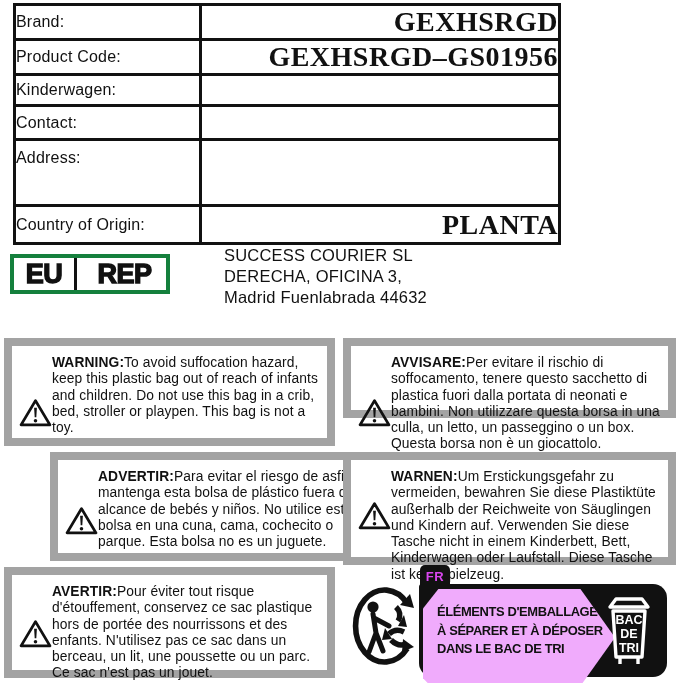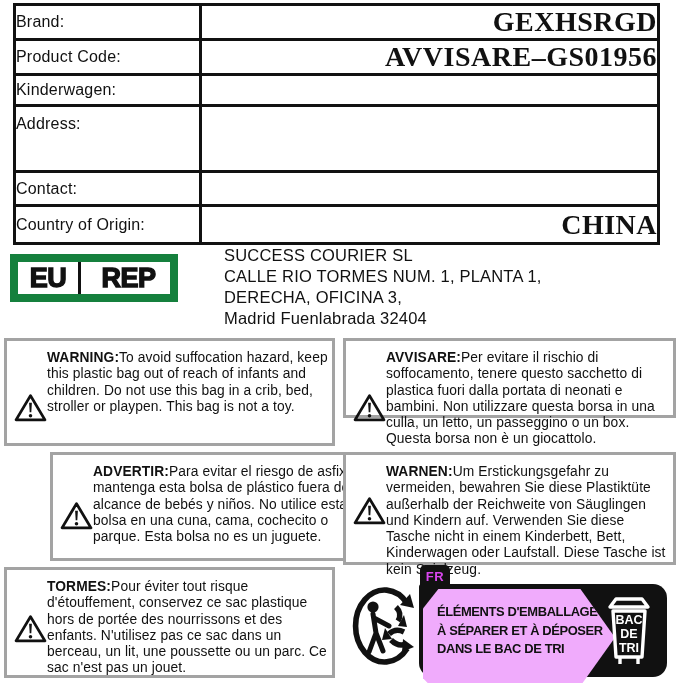--- a/index.html
+++ b/index.html
@@ -2,49 +2,49 @@
 <html><head>
 <meta charset="utf-8">
 <style>
   html,body{margin:0;padding:0;background:#fff;}
   #page{
     position:relative;width:679px;height:683px;background:#fff;
     font-family:"Liberation Sans",sans-serif;color:#111;overflow:hidden;
   }
   
   table.info{
-    position:absolute;left:13px;top:3px;width:647px;
+    position:absolute;left:13px;top:3px;width:548px;
     border-collapse:collapse;table-layout:fixed;
   }
   table.info td{border:3px solid #111;vertical-align:middle;padding:0;}
   td.lbl{width:183px;font-size:16px;padding-left:25px;letter-spacing:.2px;}
   td.lbl.toplbl{vertical-align:top;padding-top:8px;}
   td.val{
     text-align:right;font-family:"Liberation Serif",serif;
     font-weight:bold;font-size:28px;letter-spacing:.5px;
   }
   
   .eurep{
     position:absolute;left:10px;top:254px;width:152px;height:32px;
-    border:8px solid #15803d;display:flex;align-items:stretch;
+    border:4px solid #15803d;display:flex;align-items:stretch;
   }
   .eurep .cell{
     display:flex;align-items:center;justify-content:center;
     font-weight:bold;font-size:27px;letter-spacing:-.5px;
     -webkit-text-stroke:1.4px #111;
   }
   .eurep .cell.eu{width:42%;border-right:3px solid #111;}
   .eurep .cell.rep{width:58%;margin-left:6px;}
   .rep-address{
     position:absolute;left:224px;top:245px;width:400px;
     font-size:16.5px;line-height:21px;letter-spacing:.2px;
   }
   
   .wbox{
-    position:absolute;border:3px solid #a3a3a3;background:#fff;box-sizing:border-box;padding-left:32px;
+    position:absolute;border:8px solid #a3a3a3;background:#fff;box-sizing:border-box;padding-left:32px;
   }
   .wbox .wtext{
     position:absolute;left:40px;top:9px;right:4px;
     font-size:13.8px;line-height:16.3px;letter-spacing:.1px;
   }
   .wbox .tri{position:absolute;left:7px;width:33px;height:30px;}
   #wbox-en{left:4px;top:338px;width:331px;height:108px;}
   #wbox-it{left:343px;top:338px;width:333px;height:80px;}
   #wbox-es{left:4px;top:452px;width:331px;height:109px;margin-left:46px;}
   #wbox-de{left:343px;top:452px;width:333px;height:113px;}
@@ -82,50 +82,49 @@
 <div id="page">
 
   <table class="info">
     <tbody>
         <tr style="height:30px;">
       <td class="lbl">Brand:</td>
       <td class="val">GEXHSRGD</td>
     </tr>
     <tr style="height:35px;">
       <td class="lbl">Product Code:</td>
-      <td class="val">AVVISARE–GS01956</td>
+      <td class="val">GEXHSRGD–GS01956</td>
     </tr>
     <tr style="height:31px;">
       <td class="lbl">Kinderwagen:</td>
       <td class="val"></td>
     </tr>
+    <tr style="height:34px;">
+      <td class="lbl">Contact:</td>
+      <td class="val"></td>
+    </tr>
     <tr style="height:66px;">
       <td class="lbl toplbl">Address:</td>
       <td class="val"></td>
     </tr>
-    <tr style="height:34px;">
-      <td class="lbl">Contact:</td>
-      <td class="val"></td>
-    </tr>
     <tr style="height:38px;">
       <td class="lbl">Country of Origin:</td>
-      <td class="val">CHINA</td>
+      <td class="val">PLANTA</td>
     </tr>
   </tbody>
     </table>
 
   <div class="eurep">
     <div class="cell eu">EU</div>
     <div class="cell rep">REP</div>
   </div>
   <div class="rep-address">
     <div>SUCCESS COURIER SL</div>
-    <div>CALLE RIO TORMES NUM. 1, PLANTA 1,</div>
     <div>DERECHA, OFICINA 3,</div>
-    <div>Madrid Fuenlabrada 32404</div>
+    <div>Madrid Fuenlabrada 44632</div>
   </div>
 
   <div class="wbox" id="wbox-en">
     <svg class="tri" viewBox="0 0 64 58">
       <path d="M32 5 L60 52 H4 Z" fill="none" stroke="#111" stroke-width="5.5" stroke-linejoin="round"></path>
       <polygon points="29.3,19 34.7,19 33.6,37 30.4,37" fill="#111"></polygon>
       <circle cx="32" cy="44" r="3.4" fill="#111"></circle>
     </svg>
     <div class="wtext">
       <b>WARNING:</b><span>To avoid suffocation hazard, keep this plastic bag out of reach of infants and children. Do not use this bag in a crib, bed, stroller or playpen. This bag is not a toy.</span>
@@ -165,21 +164,21 @@
     </div>
   </div>
 
   <div class="wbox" id="wbox-fr">
     <svg class="tri" viewBox="0 0 64 58">
       <path d="M32 5 L60 52 H4 Z" fill="none" stroke="#111" stroke-width="5.5" stroke-linejoin="round"></path>
       <polygon points="29.3,19 34.7,19 33.6,37 30.4,37" fill="#111"></polygon>
       <circle cx="32" cy="44" r="3.4" fill="#111"></circle>
     </svg>
     <div class="wtext">
-      <b>TORMES:</b><span>Pour éviter tout risque d'étouffement, conservez ce sac plastique hors de portée des nourrissons et des enfants. N'utilisez pas ce sac dans un berceau, un lit, une poussette ou un parc. Ce sac n'est pas un jouet.</span>
+      <b>AVERTIR:</b><span>Pour éviter tout risque d'étouffement, conservez ce sac plastique hors de portée des nourrissons et des enfants. N'utilisez pas ce sac dans un berceau, un lit, une poussette ou un parc. Ce sac n'est pas un jouet.</span>
     </div>
   </div>
 
   <svg class="triman-svg" viewBox="0 0 66 80">
 
     <path d="M55.2 17.5 A 29 36 0 1 0 55.2 62.5" fill="none" stroke="#111" stroke-width="5.6"></path>
 
     <polygon points="58,8 62,22 48,19" fill="#111"></polygon>
 
     <circle cx="21" cy="21" r="5.6" fill="#111"></circle>

